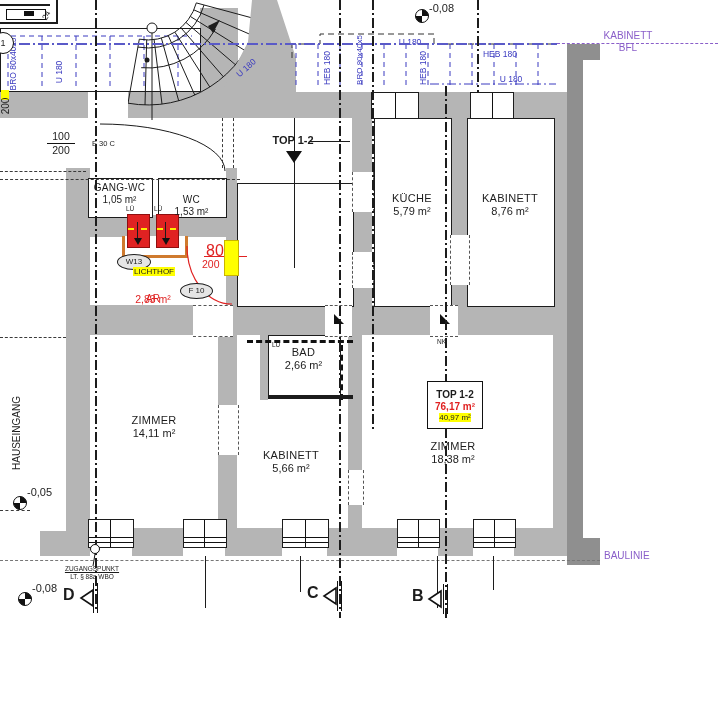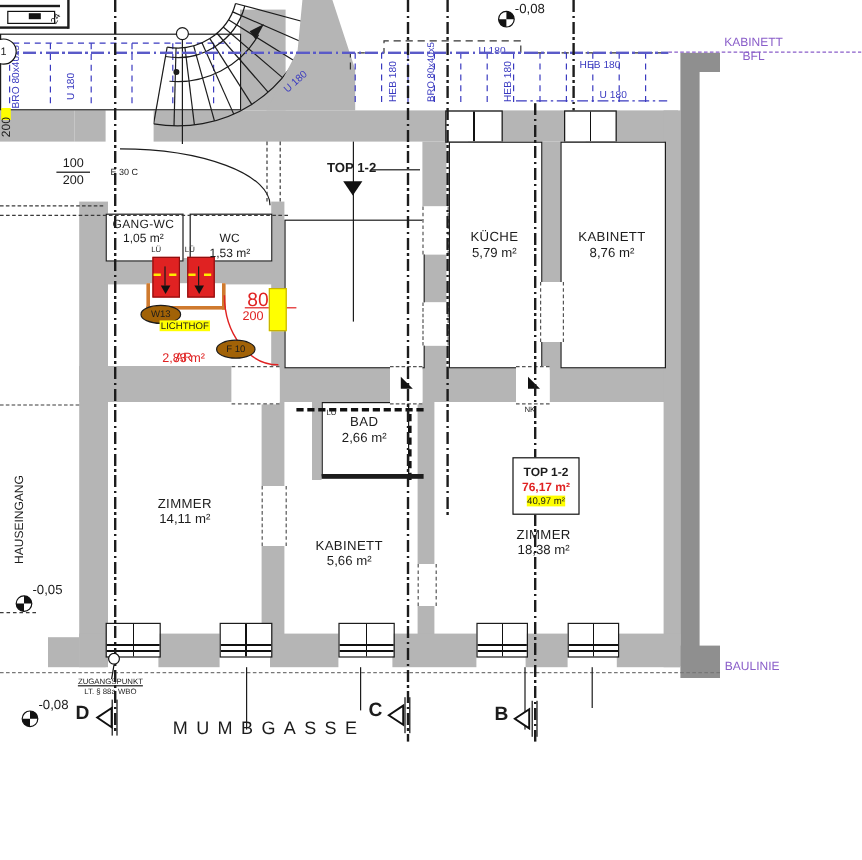--- a/index.html
+++ b/index.html
@@ -18,21 +18,21 @@
   .hbdd{position:absolute;height:1.5px;background-image:repeating-linear-gradient(90deg,#5a5ac8 0 11px,transparent 11px 14px,#5a5ac8 14px 16px,transparent 16px 19px)}
   .hpd{position:absolute;height:0;border-top:1.6px dashed #8a5ec9}
   .gapv{position:absolute;background:#fff;border-left:1px dashed #555;border-right:1px dashed #555}
   .gaph{position:absolute;background:#fff;border-top:1px dashed #555;border-bottom:1px dashed #555}
   .line{position:absolute;background:#1c1c1c}
   .win{position:absolute;top:519px;height:27px;border:1px solid #1c1c1c;
        background:
         linear-gradient(90deg,transparent calc(50% - .5px),#111 calc(50% - .5px),#111 calc(50% + .5px),transparent calc(50% + .5px)),
         linear-gradient(180deg,#fff 0 17px,#111 17px 18px,#fff 18px 22px,#111 22px 23px,#fff 23px)}
   .oval{position:absolute;border:1px solid #1c1c1c;border-radius:50%;font-size:8px;line-height:8px;
-        display:flex;align-items:center;justify-content:center;background:#a16207;white-space:nowrap}
+        display:flex;align-items:center;justify-content:center;background:#e5e5e5;white-space:nowrap}
   .red{color:#e02222}
   .hl{background:#ffff00}
   .purple{color:#8a5ec9}
   svg{position:absolute;overflow:hidden}
   svg text{font-family:"Liberation Sans",sans-serif}
   .tridown{position:absolute;width:0;height:0;border-left:8px solid transparent;border-right:8px solid transparent;border-top:12px solid #111}
   .triblk{position:absolute;width:0;height:0;border-bottom:10px solid #111;border-right:10px solid transparent}
   .dbl{position:absolute;width:3px;border-left:1.8px solid #111;border-right:1.8px solid #111;height:30px}
   .seclet{position:absolute;font-size:16px;font-weight:bold;color:#1c1c1c}
   .heavydashH{position:absolute;height:0;border-top:3px dashed #111}
@@ -295,21 +295,20 @@
 
   <div class="sm" style="left:272px;top:341px">LÜ</div>
   <div class="sm" style="left:437px;top:338px">NK</div>
   <div class="abs" style="left:-10px;top:100px;width:32px;height:12px;font-size:10px;transform:rotate(-90deg);text-align:center">200</div>
 
   <div class="abs purple" style="left:600px;top:30px;width:56px;font-size:10px;line-height:12px;text-align:center">
     <div>KABINETT</div>
     <div>BFL</div>
   </div>
   <div class="abs purple" style="left:604px;top:550px;font-size:10px">BAULINIE</div>
-  <div class="abs" style="left:144px;top:599px;font-size:15px;letter-spacing:7px">MUMBGASSE</div>
   <div class="abs" style="left:-23px;top:427px;width:80px;height:12px;font-size:10px;text-align:center;transform:rotate(-90deg)">HAUSEINGANG</div>
 
   <svg style="left:86px;top:544px" width="24" height="28">
     <circle cx="9" cy="5" r="4.5" fill="#fff" stroke="#111" stroke-width="1"></circle>
     <line x1="9" y1="10" x2="7" y2="22" stroke="#111" stroke-width="1"></line>
   </svg>
   <div class="abs" style="left:60px;top:565px;width:64px;font-size:6.5px;line-height:8px;text-align:center">
     <div style="text-decoration:underline">ZUGANGSPUNKT</div>
     <div>LT. § 88a WBO</div>
   </div>

